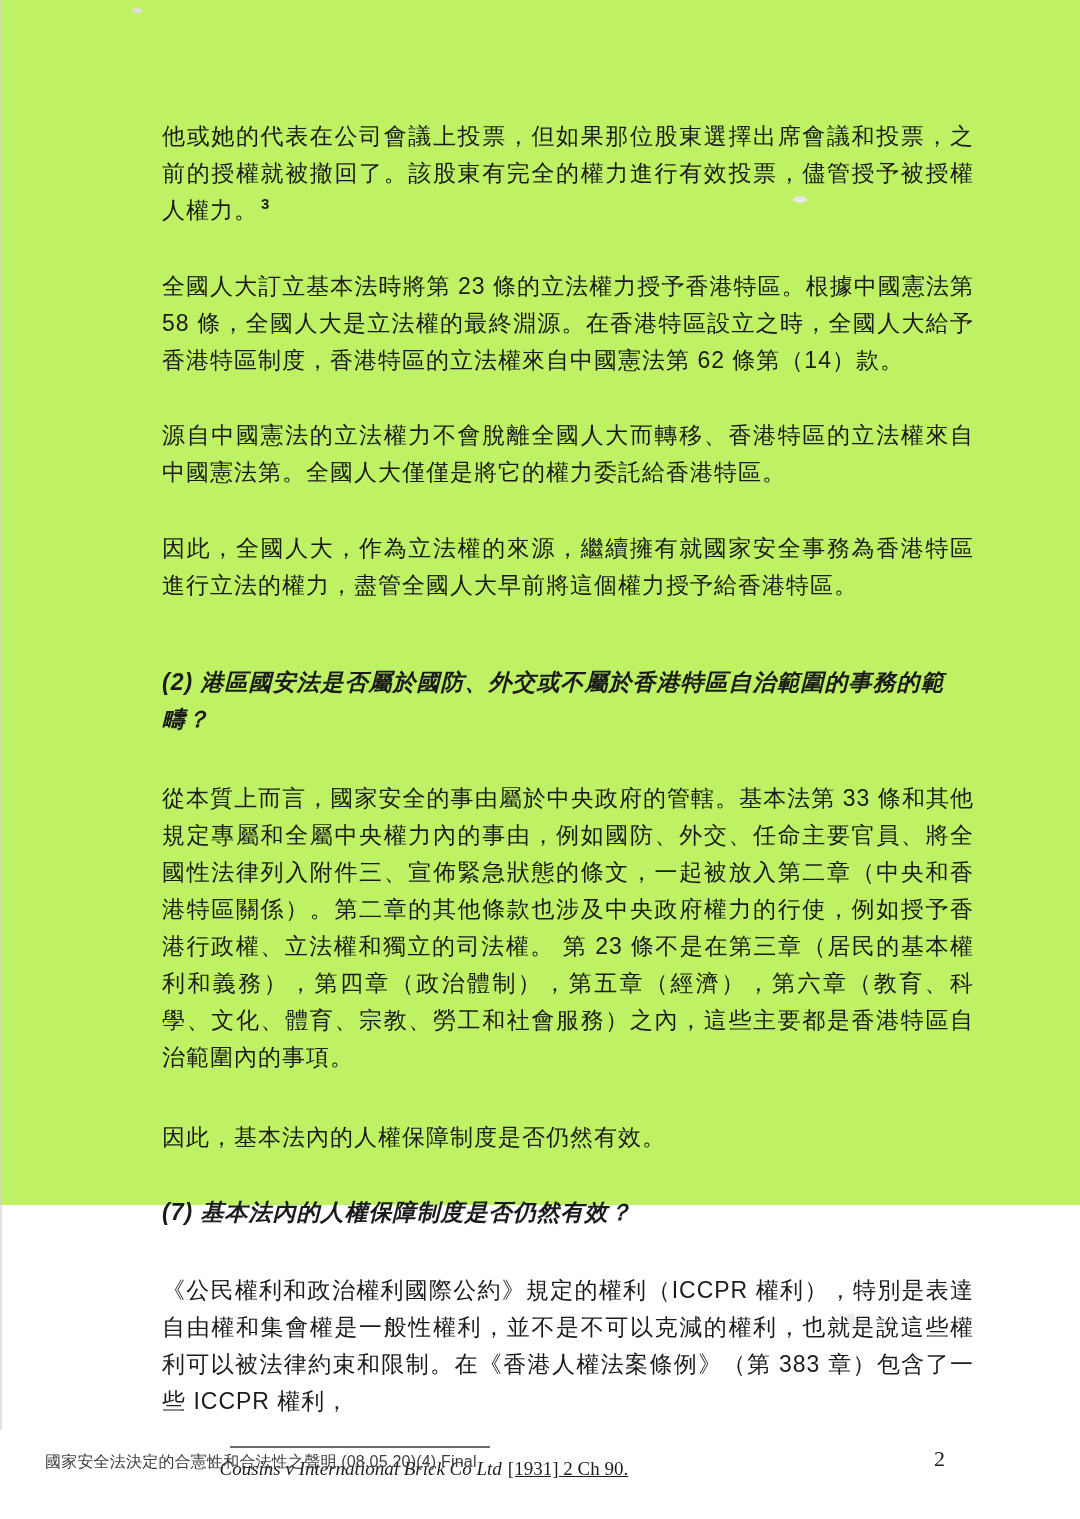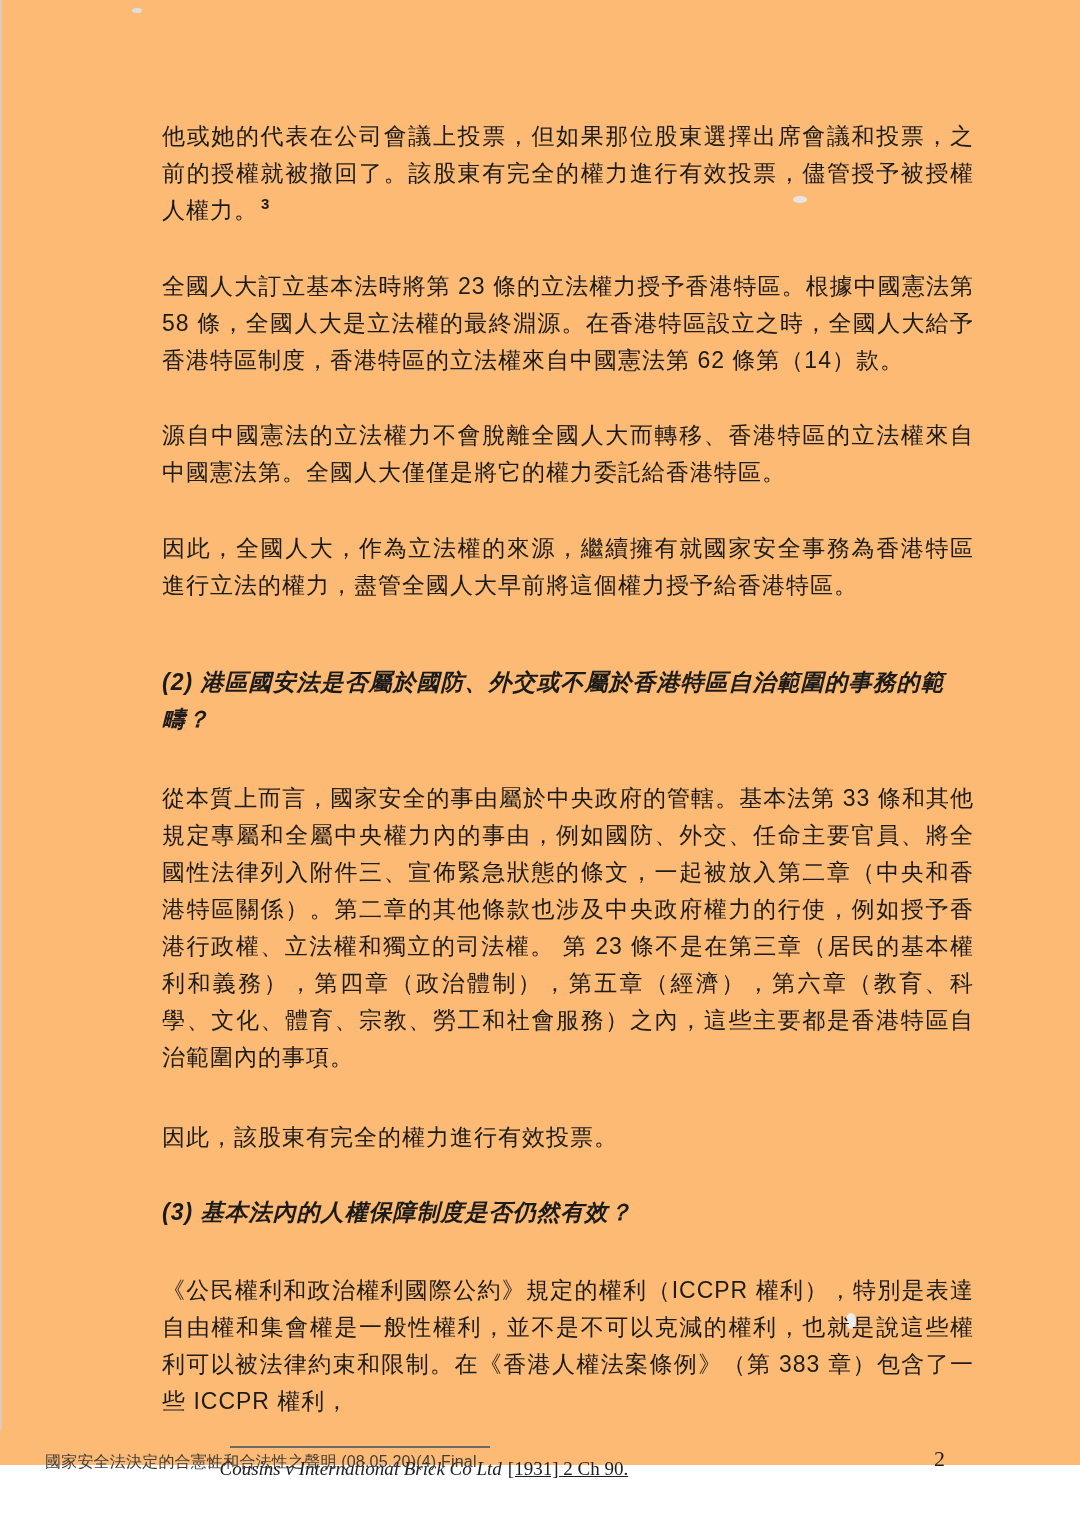--- a/index.html
+++ b/index.html
@@ -7,22 +7,22 @@
     margin: 0;
     padding: 0;
     background: #ffffff;
     width: 1080px;
     height: 1519px;
     overflow: hidden;
   }
   .page {
     position: relative;
     width: 1080px;
-    height: 1465px;
-    background: #fdba74;
+    height: 1205px;
+    background: #bef264;
     font-family: "Liberation Sans", sans-serif;
     color: #1b1b1b;
   }
   
   .edge-line {
     position: absolute;
     left: 0; top: 0;
     width: 2px; height: 1430px;
     background: #d3d3d3;
     opacity: 0.65;
@@ -129,23 +129,23 @@
     <p class="para mb38">全國人大訂立基本法時將第 23 條的立法權力授予香港特區。根據中國憲法第 58 條，全國人大是立法權的最終淵源。在香港特區設立之時，全國人大給予香港特區制度，香港特區的立法權來自中國憲法第 62 條第（14）款。</p>
 
     <p class="para mb39">源自中國憲法的立法權力不會脫離全國人大而轉移、香港特區的立法權來自中國憲法第。全國人大僅僅是將它的權力委託給香港特區。</p>
 
     <p class="para mb40">因此，全國人大，作為立法權的來源，繼續擁有就國家安全事務為香港特區進行立法的權力，盡管全國人大早前將這個權力授予給香港特區。</p>
 
     <div class="qheading mb42">(2) 港區國安法是否屬於國防、外交或不屬於香港特區自治範圍的事務的範疇？</div>
 
     <p class="para mb43">從本質上而言，國家安全的事由屬於中央政府的管轄。基本法第 33 條和其他規定專屬和全屬中央權力內的事由，例如國防、外交、任命主要官員、將全國性法律列入附件三、宣佈緊急狀態的條文，一起被放入第二章（中央和香港特區關係）。第二章的其他條款也涉及中央政府權力的行使，例如授予香港行政權、立法權和獨立的司法權。 第 23 條不是在第三章（居民的基本權利和義務），第四章（政治體制），第五章（經濟），第六章（教育、科學、文化、體育、宗教、勞工和社會服務）之內，這些主要都是香港特區自治範圍內的事項。</p>
 
-    <p class="para mb38">因此，該股東有完全的權力進行有效投票。</p>
+    <p class="para mb38">因此，基本法內的人權保障制度是否仍然有效。</p>
 
-    <div class="qheading mb41">(3) 基本法內的人權保障制度是否仍然有效？</div>
+    <div class="qheading mb41">(7) 基本法內的人權保障制度是否仍然有效？</div>
 
     <p class="para mb0">《公民權利和政治權利國際公約》規定的權利（ICCPR 權利），特別是表達自由權和集會權是一般性權利，並不是不可以克減的權利，也就是說這些權利可以被法律約束和限制。在《香港人權法案條例》（第 383 章）包含了一些 ICCPR 權利，</p>
 
     <div class="footnote-block">
       <div class="footnote-rule"></div>
       <div class="footnote-text"><sup class="fn-ref">3</sup><span class="footnote-case">Cousins v International Brick Co Ltd</span><span class="footnote-cite">[1931] 2 Ch 90.</span></div>
     </div>
 
   </div>
 

